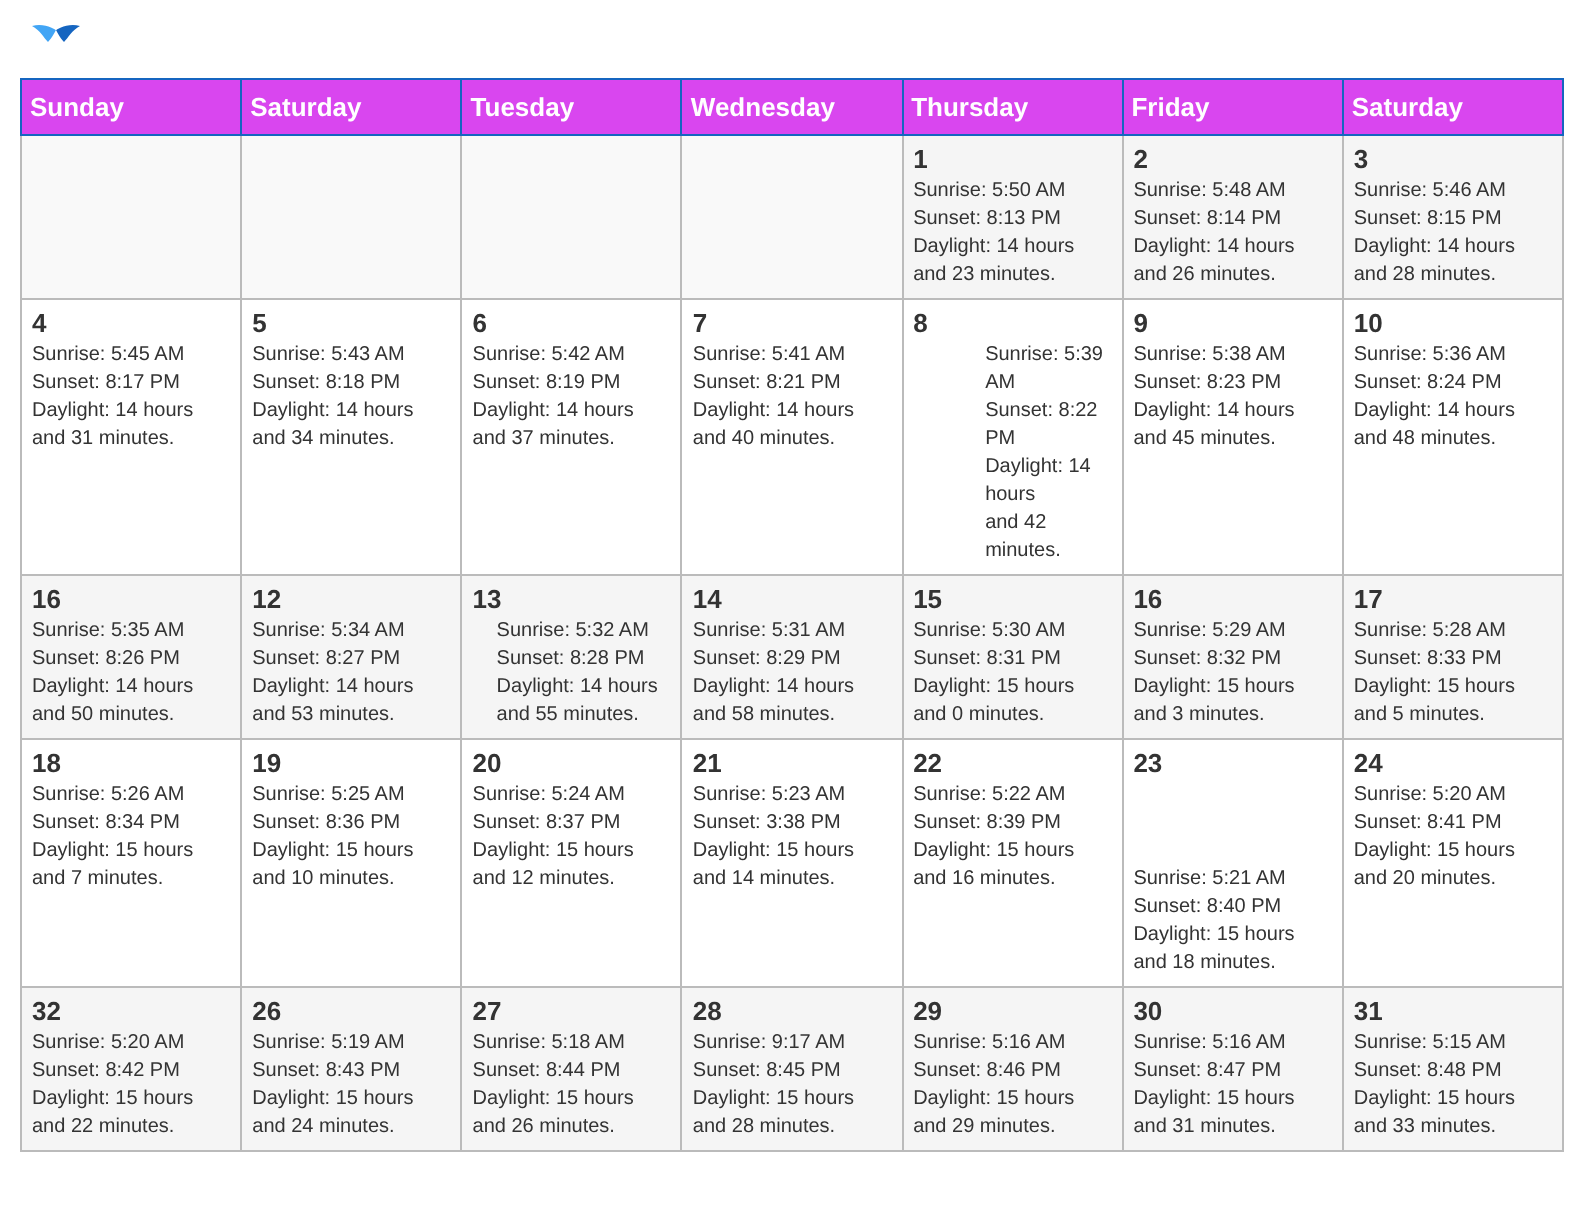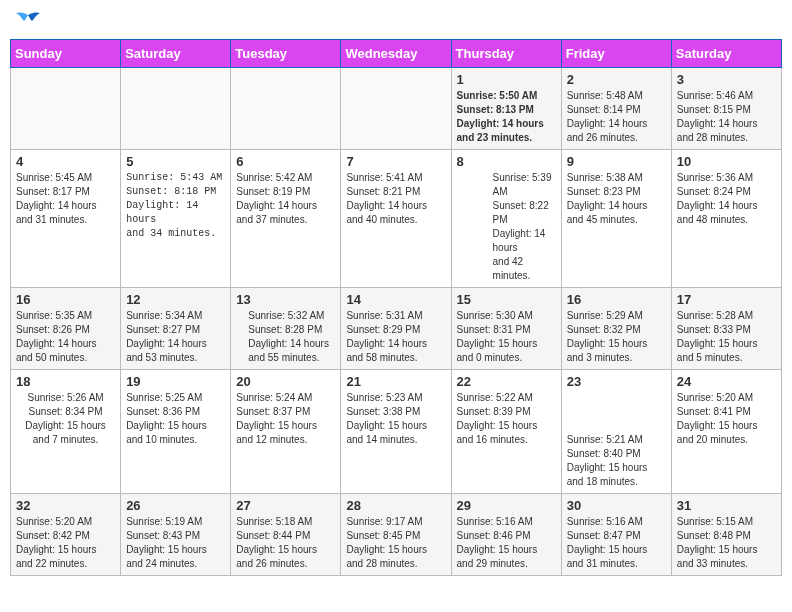--- a/index.html
+++ b/index.html
@@ -126,21 +126,21 @@
       </tr>
   </thead>
   <tbody id="calendar-body">
   <tr>
         <td class="empty-cell"></td>
         <td class="empty-cell"></td>
         <td class="empty-cell"></td>
         <td class="empty-cell"></td>
         <td>
           <span class="day-number">1</span>
-          <div class="day-info" style="white-space: pre-line; font-weight: bold;">Sunrise: 5:50 AM
+          <div class="day-info" style="white-space: pre-line;">Sunrise: 5:50 AM
 Sunset: 8:13 PM
 Daylight: 14 hours
 and 23 minutes.</div>
         </td>
         <td>
           <span class="day-number">2</span>
           <div class="day-info" style="white-space: pre-line;">Sunrise: 5:48 AM
 Sunset: 8:14 PM
 Daylight: 14 hours
 and 26 minutes.</div>
@@ -156,21 +156,21 @@
       <tr>
         <td>
           <span class="day-number">4</span>
           <div class="day-info" style="white-space: pre-line;">Sunrise: 5:45 AM
 Sunset: 8:17 PM
 Daylight: 14 hours
 and 31 minutes.</div>
         </td>
         <td>
           <span class="day-number">5</span>
-          <div class="day-info" style="white-space: pre-line; font-family: Liberation Mono, monospace;">Sunrise: 5:43 AM
+          <div class="day-info" style="white-space: pre-line;">Sunrise: 5:43 AM
 Sunset: 8:18 PM
 Daylight: 14 hours
 and 34 minutes.</div>
         </td>
         <td>
           <span class="day-number">6</span>
           <div class="day-info" style="white-space: pre-line;">Sunrise: 5:42 AM
 Sunset: 8:19 PM
 Daylight: 14 hours
 and 37 minutes.</div>
@@ -251,21 +251,21 @@
           <span class="day-number">17</span>
           <div class="day-info" style="white-space: pre-line;">Sunrise: 5:28 AM
 Sunset: 8:33 PM
 Daylight: 15 hours
 and 5 minutes.</div>
         </td>
       </tr>
       <tr>
         <td>
           <span class="day-number">18</span>
-          <div class="day-info" style="white-space: pre-line; text-align: center;">Sunrise: 5:26 AM
+          <div class="day-info" style="white-space: pre-line;">Sunrise: 5:26 AM
 Sunset: 8:34 PM
 Daylight: 15 hours
 and 7 minutes.</div>
         </td>
         <td>
           <span class="day-number">19</span>
           <div class="day-info" style="white-space: pre-line;">Sunrise: 5:25 AM
 Sunset: 8:36 PM
 Daylight: 15 hours
 and 10 minutes.</div>

